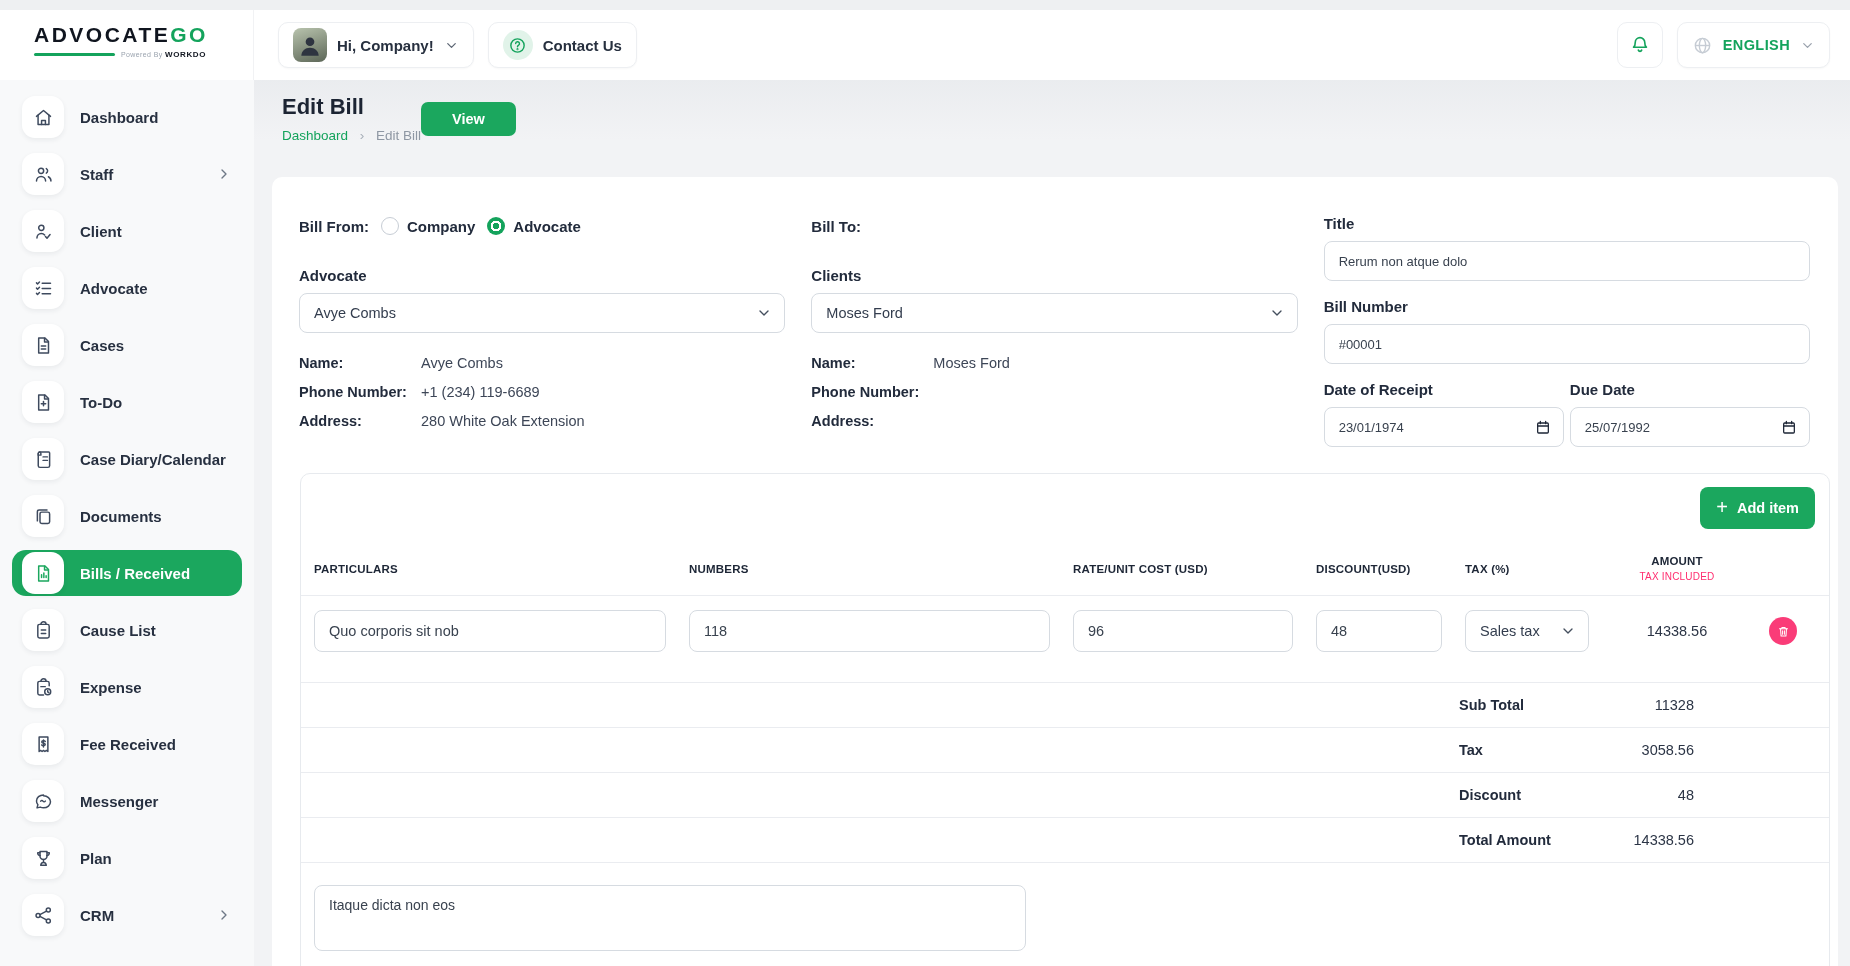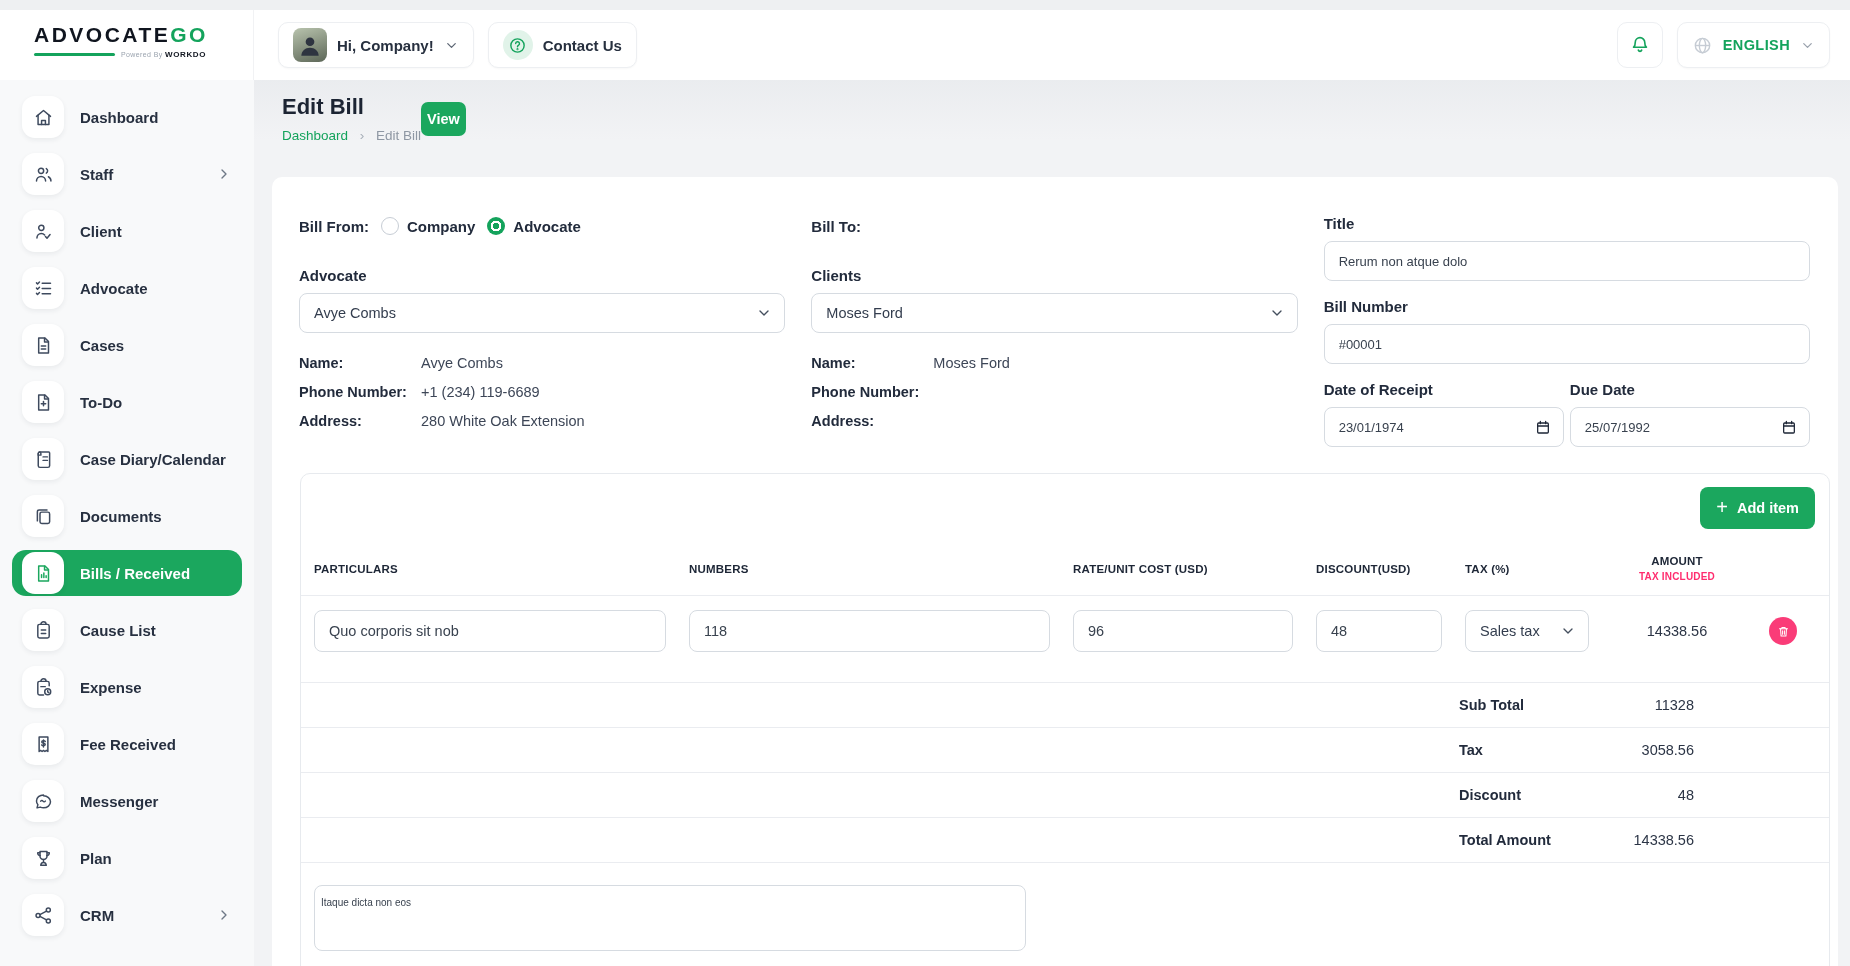--- a/index.html
+++ b/index.html
@@ -36,21 +36,21 @@
   .chev-right { width:16px; height:16px; fill:none; stroke:#6e7886; stroke-width:2; stroke-linecap:round; stroke-linejoin:round; margin-left:auto; }
 
   
   main { position:absolute; left:254px; top:70px; right:0; bottom:0; display:flex; flex-direction:column; background:linear-gradient(180deg,#e9ebee 0%,#f2f3f5 70px,#f2f3f5 100%); }
   .page-head { display:flex; align-items:flex-start; padding:24px 30px 0 28px; height:107px; flex:none; }
   h1 { font-size:22px; font-weight:700; color:#1c2433; }
   .crumbs { margin-top:8px; font-size:13.5px; }
   .crumbs a { color:#14a35c; cursor:pointer; text-decoration:none; }
   .crumb-sep { color:#a7aeb8; margin:0 8px; }
   .crumb-cur { color:#8e97a3; }
-  .btn-view { margin-top:8px; background:#1ba75e; color:#fff; border:none; border-radius:7px; padding:0 6px; height:34px; font:inherit; font-size:14.5px; font-weight:600; cursor:pointer; }
+  .btn-view { margin-top:8px; background:#1ba75e; color:#fff; border:none; border-radius:7px; padding:0 31px; height:34px; font:inherit; font-size:14.5px; font-weight:600; cursor:pointer; }
 
   .card { flex:1; margin:0 12px 0 18px; background:#fff; border-radius:10px 10px 0 0; padding-top:38px; overflow:hidden; }
 
   
   .bill-grid { display:grid; grid-template-columns:1fr 1fr 1fr; column-gap:26px; padding:0 28px 0 27px; }
   .flabel { font-size:15px; font-weight:700; color:#222b3c; }
   .inline-row { display:flex; align-items:center; gap:12px; height:22px; }
   .radio-opt { display:flex; align-items:center; gap:8px; font-size:15px; font-weight:700; color:#222b3c; cursor:pointer; }
   .radio { width:18px; height:18px; border-radius:50%; border:1.5px solid #c7cdd5; background:#fff; flex:none; }
   .radio.checked { border:none; background:radial-gradient(circle,#14a35c 0 3.4px,#fff 3.5px 5.4px,#14a35c 5.5px); }
@@ -72,33 +72,33 @@
 
   
   .items-box { margin:26px 8px 0 28px; border:1px solid #e7eaee; border-radius:10px; }
   .additem-row { display:flex; justify-content:flex-end; padding:13px 14px; }
   .btn-add { display:flex; align-items:center; gap:9px; background:#1ba75e; color:#fff; border:none; border-radius:8px; height:42px; padding:0 16px; font:inherit; font-size:14.5px; font-weight:600; cursor:pointer; }
   .btn-add .plus { font-size:20px; font-weight:400; line-height:1; margin-top:-2px; }
   .tgrid { display:grid; grid-template-columns:352px 361px 220px 126px 124px 130px 1fr; column-gap:23px; padding:0 13px; align-items:center; }
   .thead { border-bottom:1px solid #eaecf0; padding-top:13px; padding-bottom:13px; }
   .hcell { font-size:11.5px; font-weight:700; color:#1d2636; letter-spacing:.2px; }
   .amount-head { text-align:center; }
-  .taxinc { color:#ff2d6f; font-size:10px; font-weight:700; margin-top:4px; letter-spacing:.2px; }
+  .taxinc { color:#ff2d6f; font-size:10px; font-weight:400; margin-top:4px; letter-spacing:.2px; }
   .trowitems { padding-top:14px; padding-bottom:30px; border-bottom:1px solid #eaecf0; align-items:start; }
   .cell-input { height:42px; border:1px solid #d6dbe1; border-radius:8px; padding:0 14px; font:inherit; font-size:14.5px; color:#39424f; width:100%; background:#fff; }
   .selwrap.cell { margin-top:0; height:42px; }
   .selwrap.cell .chev-d { top:13px; }
   .amount-cell { text-align:center; font-size:14.5px; color:#2c3546; line-height:42px; }
   .del-btn { width:28px; height:28px; border-radius:50%; border:none; background:#fa3c78; display:grid; place-items:center; cursor:pointer; justify-self:start; margin-left:4px; margin-top:7px; }
   .trash-icon { width:13px; height:13px; fill:none; stroke:#fff; stroke-width:1.9; stroke-linecap:round; stroke-linejoin:round; }
   .trow { display:flex; align-items:center; justify-content:flex-end; height:45px; border-bottom:1px solid #eaecf0; padding-right:135px; }
   .tlabel { width:151px; font-size:14.5px; font-weight:700; color:#222b3c; }
   .tval { width:84px; text-align:right; font-size:14.5px; color:#2c3546; }
   .notes-row { padding:22px 13px 60px; }
-  .notes-row textarea { width:712px; height:66px; border:1px solid #d6dbe1; border-radius:8px; padding:11px 6px; font:inherit; font-size:10px; color:#39424f; resize:none; display:block; background:#fff; }
+  .notes-row textarea { width:712px; height:66px; border:1px solid #d6dbe1; border-radius:8px; padding:11px 14px; font:inherit; font-size:14px; color:#39424f; resize:none; display:block; background:#fff; }
 
   .bell-icon { width:22px; height:22px; fill:none; stroke:#14a35c; stroke-width:1.8; stroke-linecap:round; stroke-linejoin:round; }
   .globe-icon { width:21px; height:21px; fill:none; stroke:#c6ccd4; stroke-width:1.6; }
   .q-icon { width:19px; height:19px; fill:none; stroke:#14a35c; stroke-width:1.8; stroke-linecap:round; }
   .chev-sm { width:15px; height:15px; fill:none; stroke:#5d6674; stroke-width:2; stroke-linecap:round; stroke-linejoin:round; }
   .chev-sm.gray { stroke:#9aa2ad; }
   .person-icon { width:26px; height:26px; }
 </style>
 </head>
 <body>

